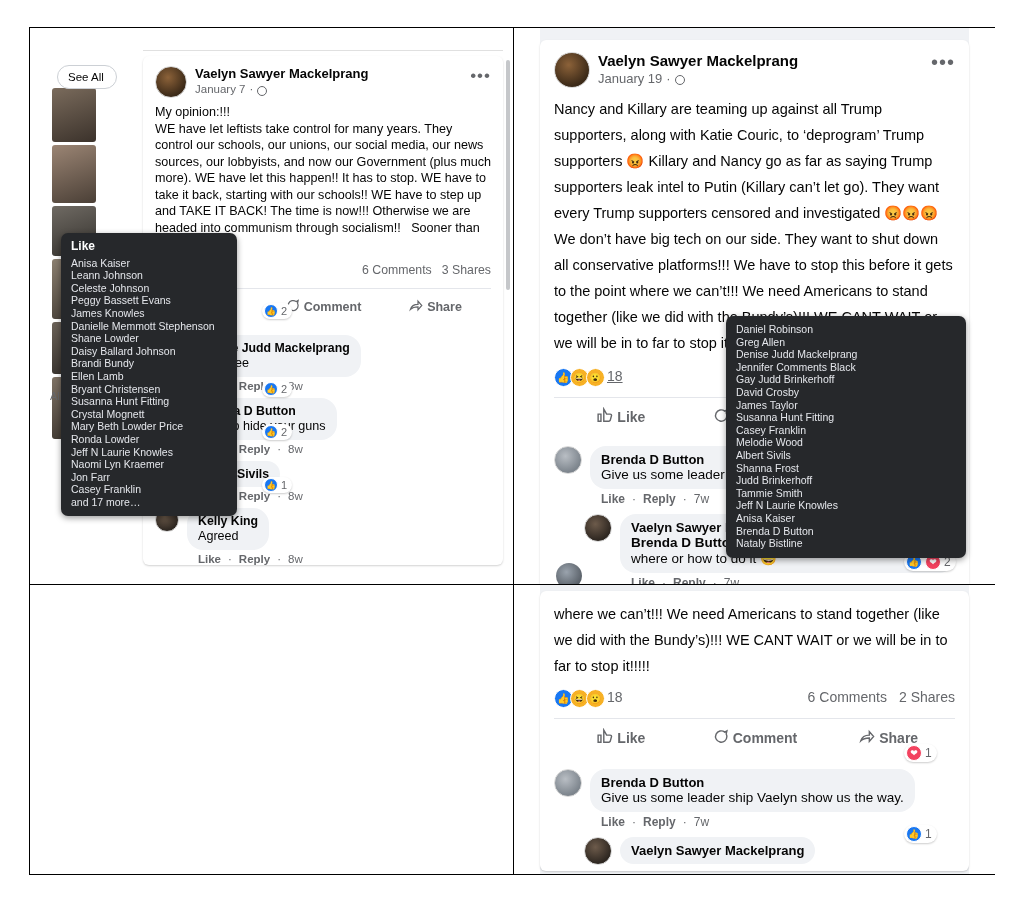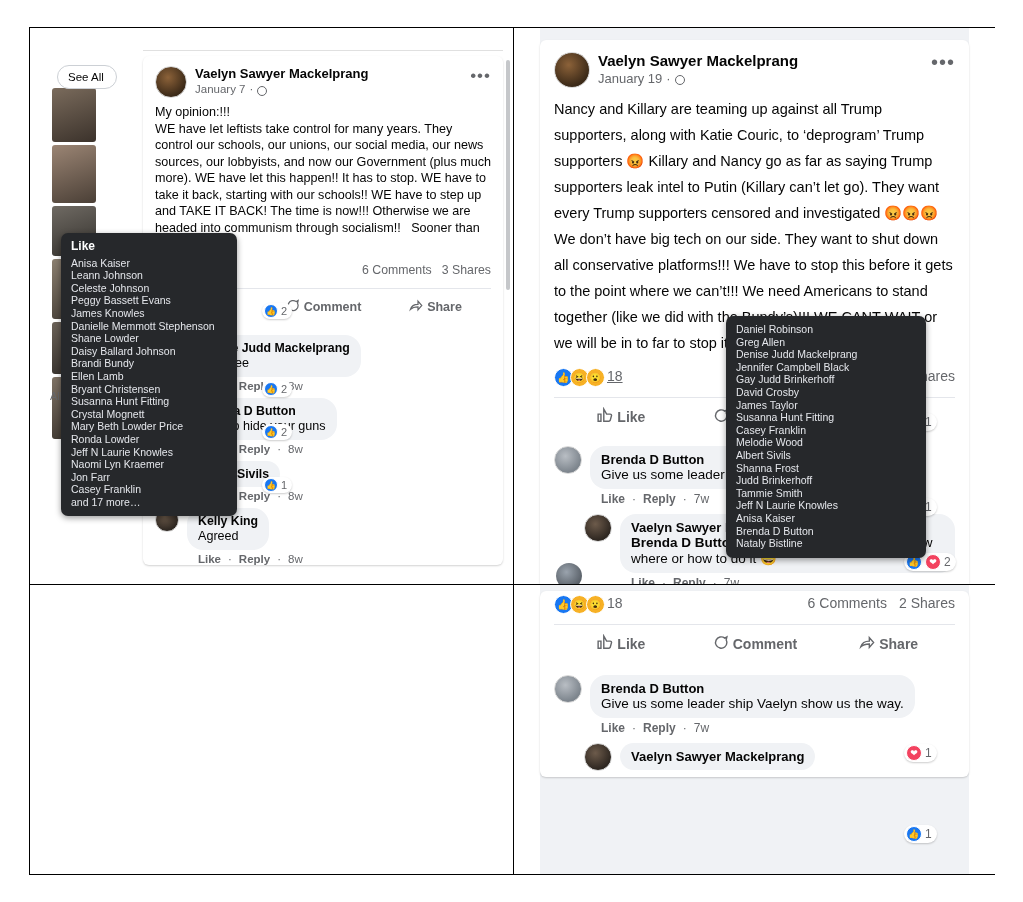--- a/index.html
+++ b/index.html
@@ -480,25 +480,25 @@
         <span>1</span>
       </div>
       <div class="badge-ct" style="left:390px; top:525px; font-size:12px;">
         <span class="r like" style="width:16px;height:16px;font-size:9px;margin-right:0;">👍</span>
         <span class="r love" style="width:16px;height:16px;font-size:9px;margin-right:0;">❤</span>
         <span>2</span>
       </div>
 
       <div style="position:absolute; left:42px; top:535px; width:26px; height:26px; border-radius:50%; background:radial-gradient(circle at 40% 35%,#9aa3ad,#5a6169 70%);"></div>
 
-      <div class="tooltip" style="left:212px; top:288px; width:200px;">
+      <div class="tooltip" style="left:212px; top:288px; width:240px;">
         <div>Daniel Robinson</div>
         <div>Greg Allen</div>
         <div>Denise Judd Mackelprang</div>
-        <div>Jennifer Campbell Black</div>
+        <div>Jennifer Comments Black</div>
         <div>Gay Judd Brinkerhoff</div>
         <div>David Crosby</div>
         <div>James Taylor</div>
         <div>Susanna Hunt Fitting</div>
         <div>Casey Franklin</div>
         <div>Melodie Wood</div>
         <div>Albert Sivils</div>
         <div>Shanna Frost</div>
         <div>Judd Brinkerhoff</div>
         <div>Tammie Smith</div>
@@ -512,20 +512,21 @@
     <div class="cell c3">
       <div class="fbbg"></div>
     </div>
 
     <div class="cell c4">
       <div class="fbbg" style="background:#f0f2f5;"></div>
       <div style="position:absolute; left:0; top:0; width:26px; height:100%; background:#fff;"></div>
       <div style="position:absolute; right:0; top:0; width:26px; height:100%; background:#fff;"></div>
 
       <div class="card" style="left:26px; top:6px; width:429px; background:#fff;">
+        <div class="body big" style="padding:10px 14px 6px 14px;">where we can’t!!! We need Americans to stand together (like we did with the Bundy’s)!!! WE CANT WAIT or we will be in to far to stop it!!!!!</div>
         <div class="reacts-row" style="font-size:14px; padding:4px 14px 10px 14px;">
           <span class="react-icons">
             <span class="r like" style="width:19px;height:19px;">👍</span>
             <span class="r haha" style="width:19px;height:19px;">😆</span>
             <span class="r wow" style="width:19px;height:19px;">😮</span>
           </span>
           <span class="count">18</span>
           <span class="right-meta" style="gap:12px;">
             <span>6 Comments</span>
             <span>2 Shares</span>

